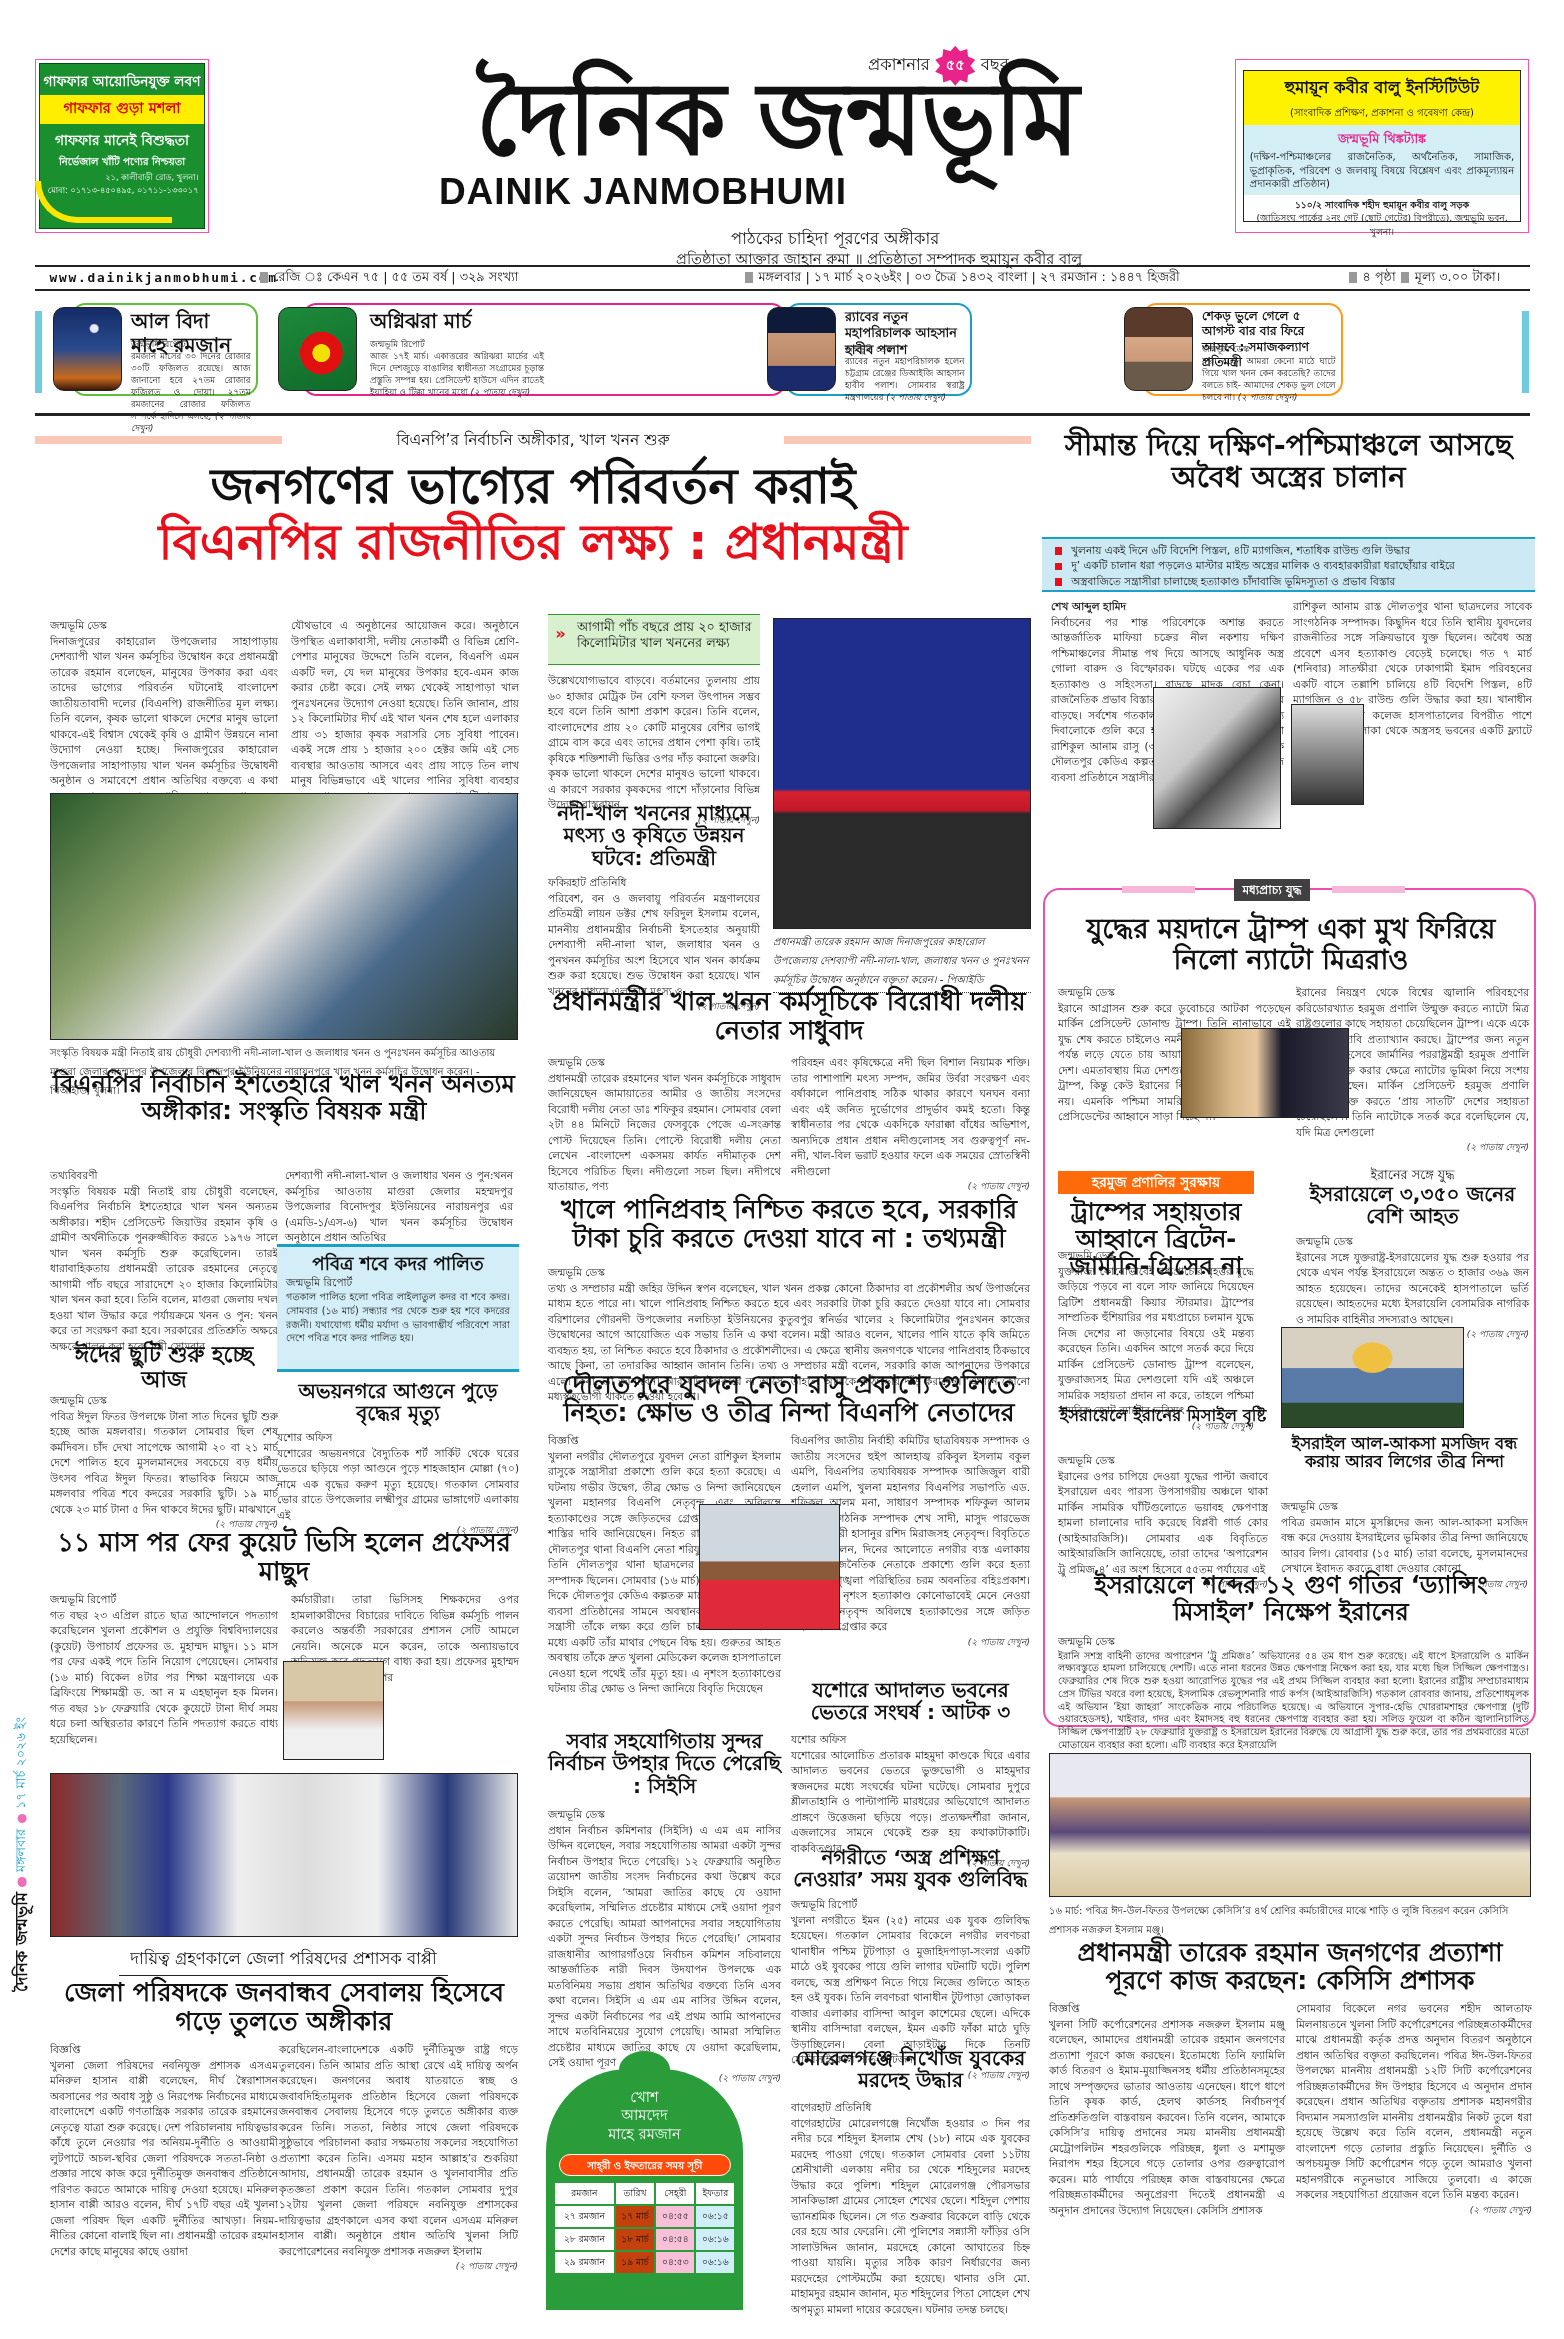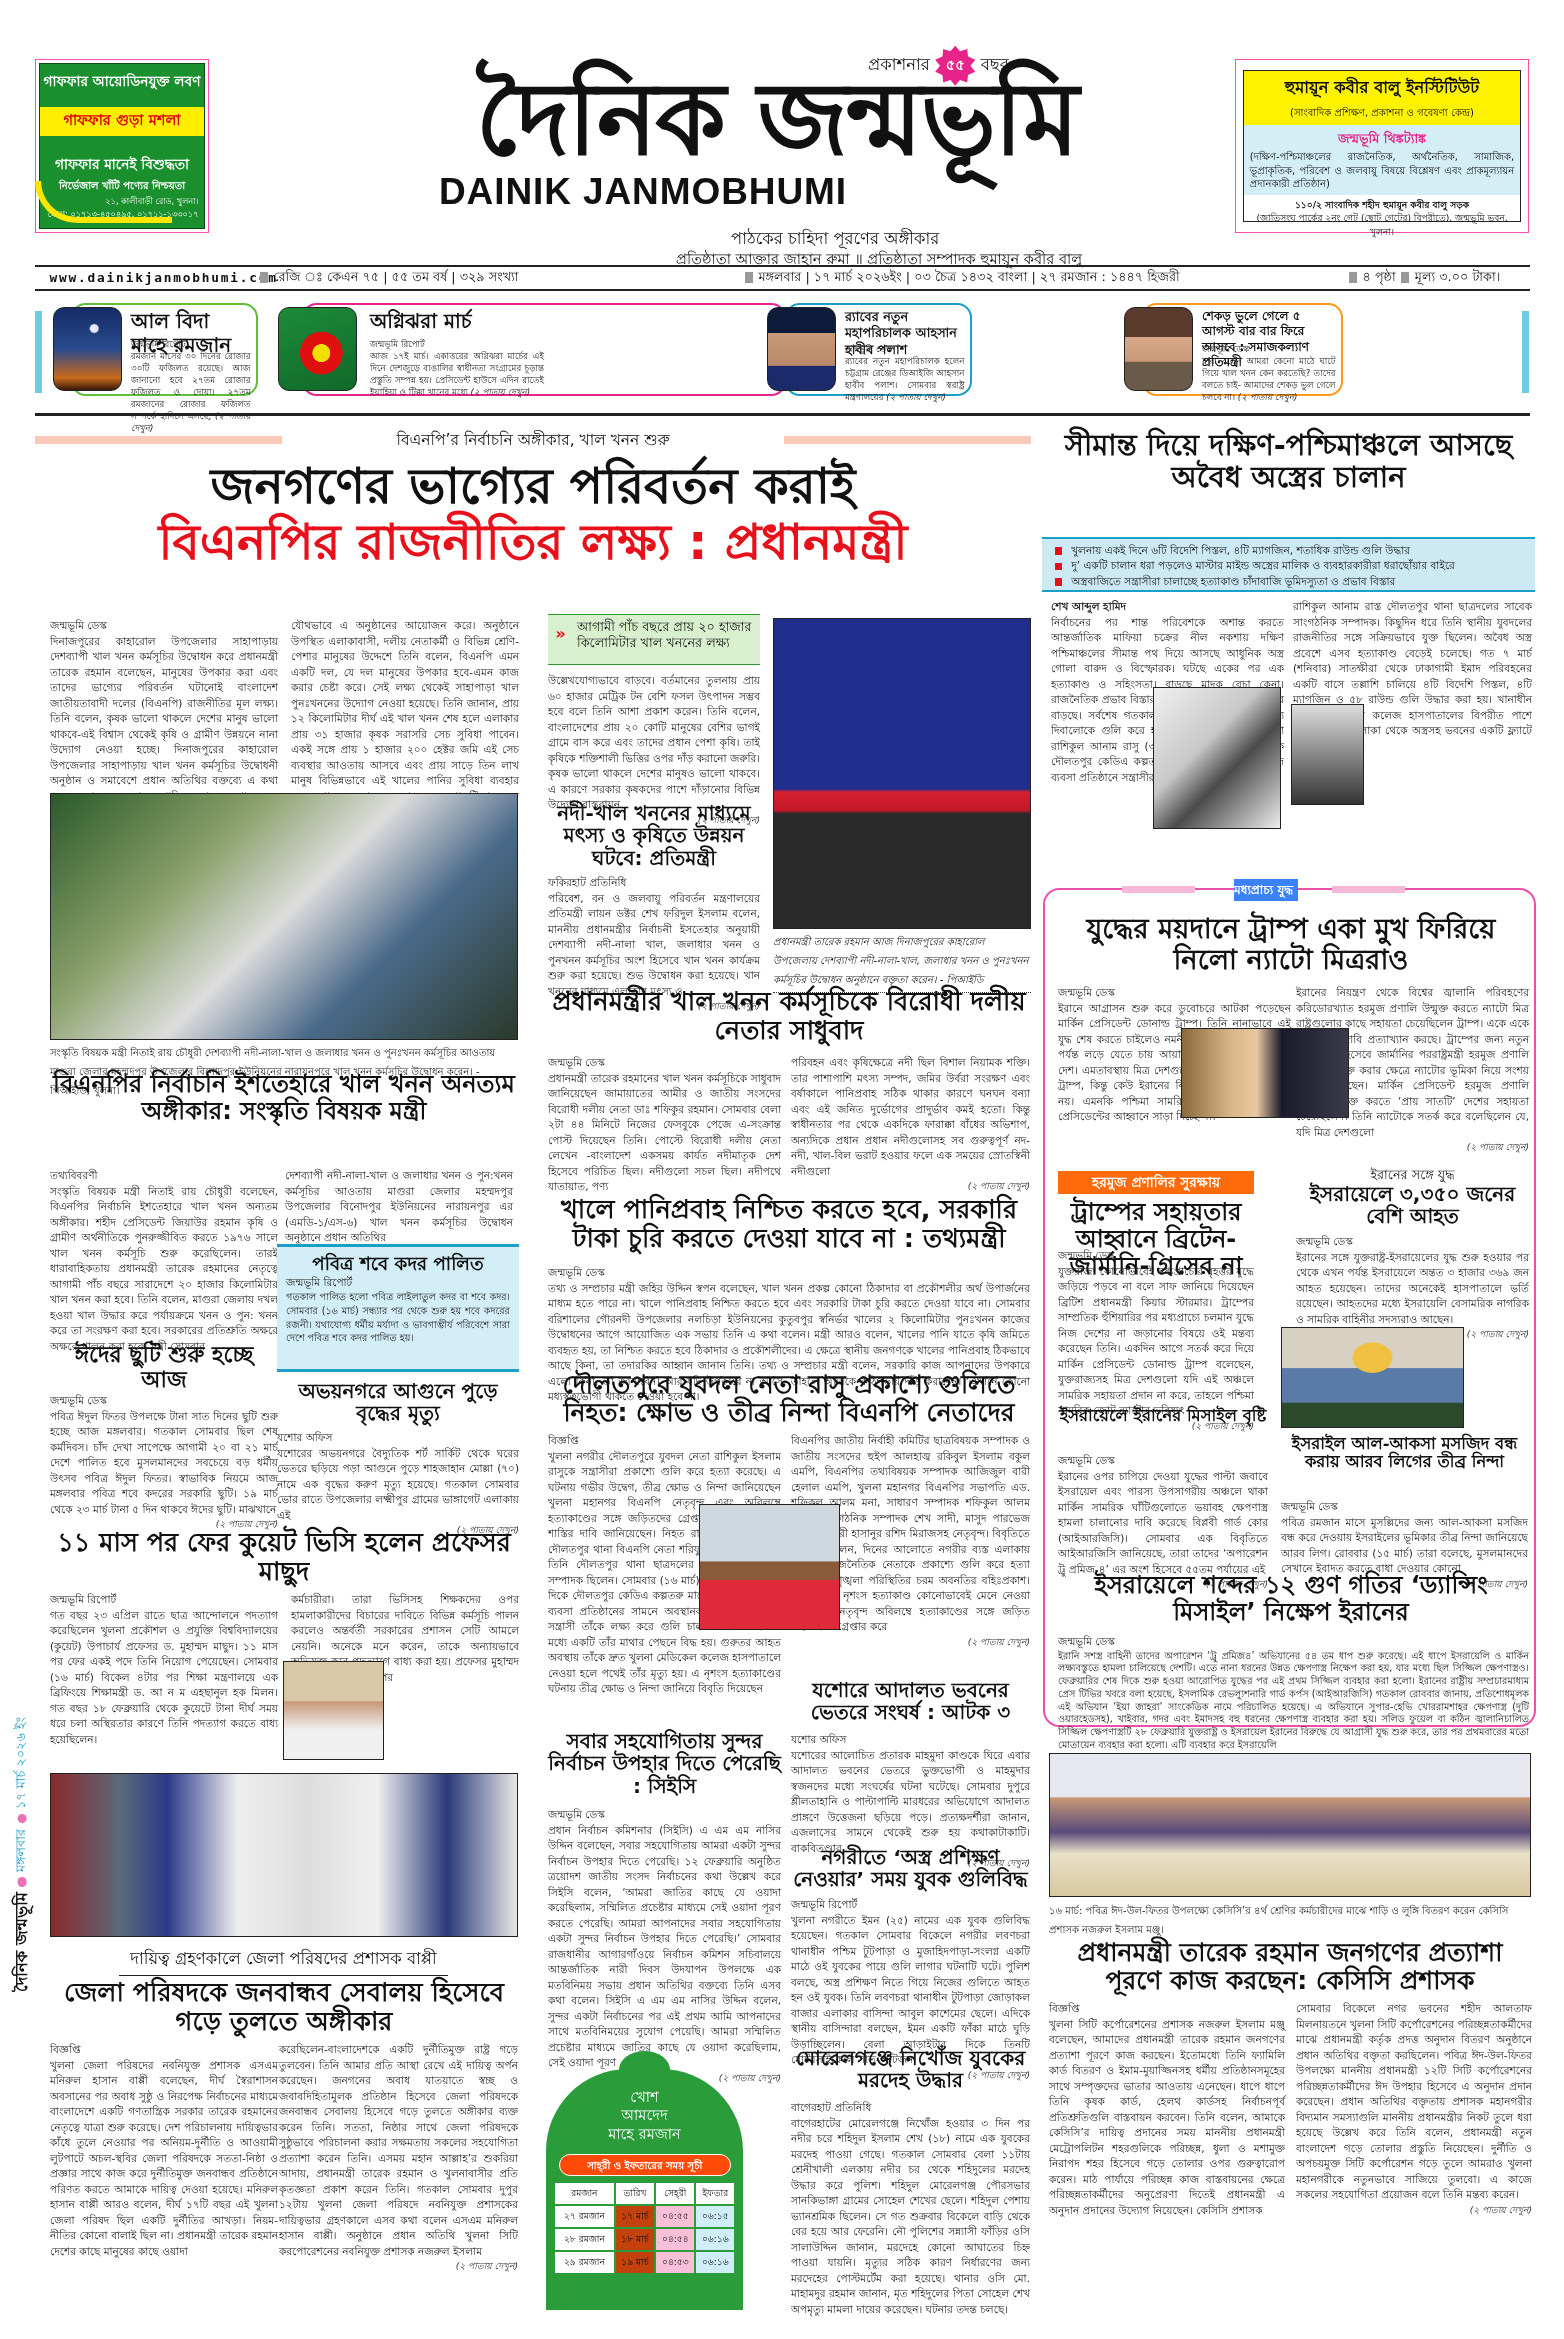--- a/index.html
+++ b/index.html
@@ -11,21 +11,21 @@
 .more{font-style:italic;font-size:9.1px;color:#333;float:right}
 .hl{font-family:"DejaVu Sans",sans-serif;font-weight:bold;text-align:center;color:#111;line-height:1.12}
 .photo{background:linear-gradient(135deg,#6b6b6b,#a99e86 40%,#4a5a3a 70%,#2d2d2d);border:0.9px solid #222}
 .cap{font-size:10px;line-height:19px;color:#222}
 .rule{height:2.7px;background:#222}
 
 
 #ad-left{left:35px;top:59px;width:174px;height:174px;border:1.8px solid #ff4fa8;padding:3px}
 #ad-left .inner{background:#1a8f2e;height:100%;border:0.9px solid #064d14;position:relative;color:#fff;text-align:center;font-weight:bold}
 #ad-left .l1{font-size:13.7px;padding-top:5.5px}
-#ad-left .l2{background:#ffee00;color:#d00;font-size:14.6px;margin:13px 0;padding:2.7px 0}
+#ad-left .l2{background:#ffee00;color:#d00;font-size:14.6px;margin:1px 0;padding:2.7px 0}
 #ad-left .l3{font-size:13.7px;padding-top:3.7px}
 #ad-left .l4{font-size:10px;padding-top:1.8px}
 #ad-left .l5,#ad-left .l6{font-size:8.2px;font-weight:normal;text-align:right;padding-right:5.5px}
 #ad-left .swoosh{position:absolute;left:-5.5px;bottom:5.5px;width:137px;height:42px;border-bottom:6.4px solid #ffe600;border-left:6.4px solid #ffe600;border-radius:0 0 0 55px}
 
 #masthead{left:402px;top:27.4px;width:749px;height:210px}
 #pub-line{position:absolute;left:466px;top:18.3px;font-size:16.4px;display:flex;align-items:center;gap:5.5px}
 #pub-badge{width:40px;height:40px;background:#e8238a;color:#fff;clip-path:polygon(50% 0,62% 14%,80% 8%,82% 27%,100% 35%,88% 50%,100% 65%,82% 73%,80% 92%,62% 86%,50% 100%,38% 86%,20% 92%,18% 73%,0 65%,12% 50%,0 35%,18% 27%,20% 8%,38% 14%);display:flex;align-items:center;justify-content:center;font-weight:bold;font-size:14.6px}
 #np-title{position:absolute;left:0;top:37px;width:749px;text-align:center;font-size:101px;font-weight:900;letter-spacing:-1.8px;font-family:"DejaVu Serif",serif;line-height:110px}
 #np-en{position:absolute;left:37px;top:144px;font-size:37px;font-weight:bold;letter-spacing:0.9px;font-family:"Liberation Sans",sans-serif}
@@ -61,21 +61,21 @@
 
 #pull{left:548px;top:614px;width:212px;height:51px;background:#d9f0cf;border-top:1.8px solid #2d9c2d;border-bottom:1.8px solid #2d9c2d;padding:3.7px 5.5px 3.7px 29px;font-size:12.8px;line-height:16.4px;position:absolute}
 #pull .arrow{position:absolute;left:7.3px;top:11px;color:#e8101a;font-weight:bold;font-size:16.4px}
 
 
 #arms-box{left:1042px;top:537px;width:493px;height:55px;background:#cdeaf4;border-top:2.7px solid #1aa0c8;border-bottom:2.7px solid #1aa0c8;padding:3.7px 12.8px;font-size:10.5px;line-height:15.5px}
 #arms-box li{list-style:none;position:relative;padding-left:16.4px}
 #arms-box li::before{content:"";position:absolute;left:0;top:4.6px;width:7.3px;height:7.3px;background:#e8101a}
 
 #mideast{left:1043px;top:888px;width:493px;height:839px;border:2.7px solid #ee4fa8;border-radius:16.4px}
-#mideast-tag{left:1234px;top:879px;width:64px;height:22px;background:#3b82f6;color:#fff;font-size:12px;line-height:22px;font-weight:bold}
+#mideast-tag{left:1234px;top:879px;width:76px;height:22px;background:#404040;color:#fff;text-align:center;font-size:12px;line-height:22px;font-weight:bold}
 #mideast-line1,#mideast-line2{top:886px;height:7.3px;background:#f7b7d8;width:73px}
 
 .orange-tag{background:#ff6a0a;color:#fff;text-align:center;font-size:13.7px;font-weight:bold}
 .blue-box{background:#d3eef7;border-top:3.7px solid #1aa0c8;border-bottom:3.7px solid #1aa0c8}
 
 
 #side-vert{left:9.1px;top:1599px;width:25.6px;height:393px;writing-mode:vertical-rl;transform:rotate(180deg);font-size:12.8px;color:#1aa0c8;display:flex;align-items:center;gap:5.5px;white-space:nowrap}
 #side-vert .brand{color:#111;font-weight:bold;font-size:16.4px}
 #side-vert .dot{display:inline-block;width:9.1px;height:9.1px;border-radius:50%;background:#ee6fb8}
 

